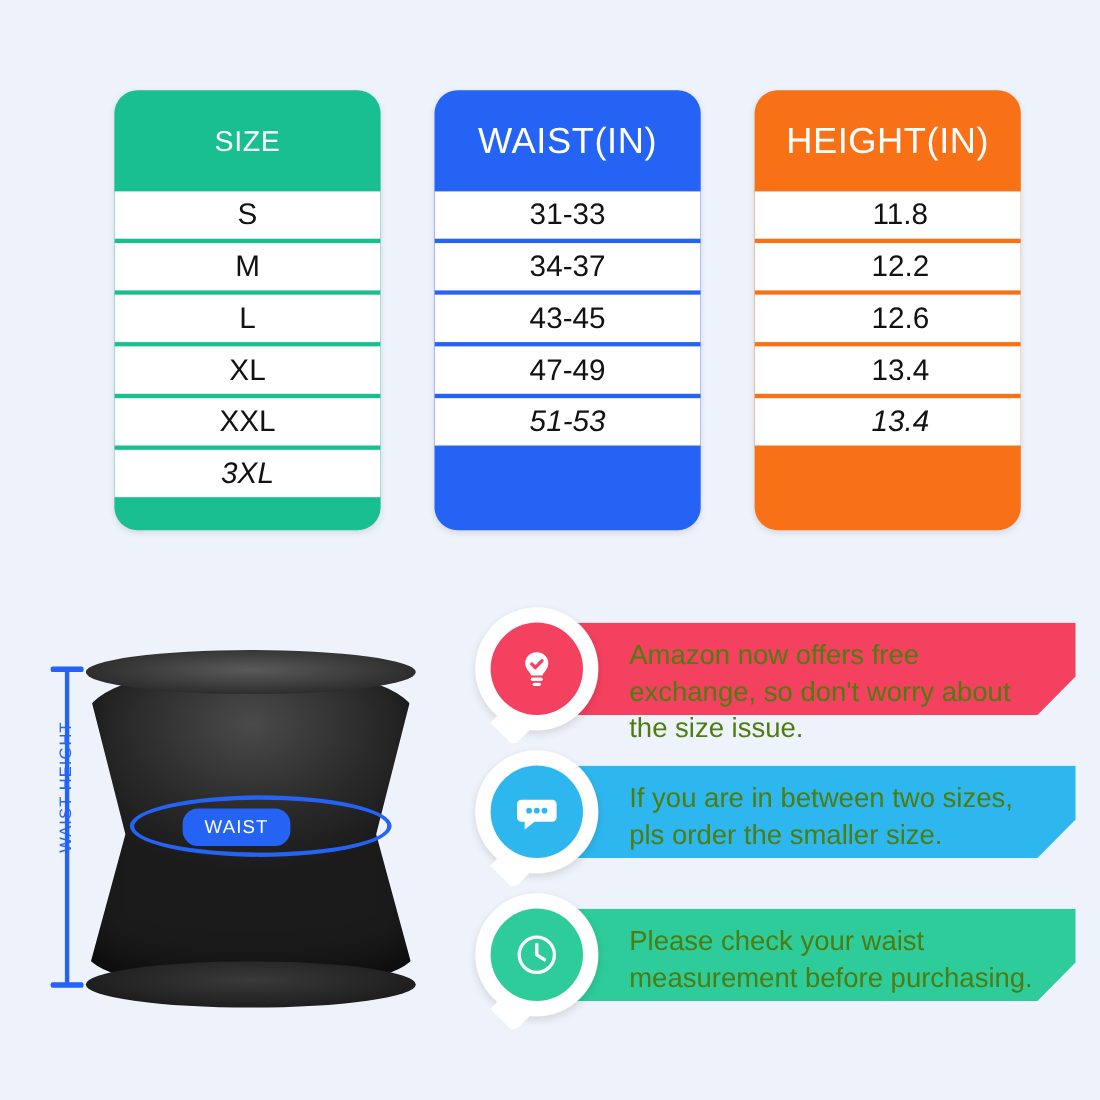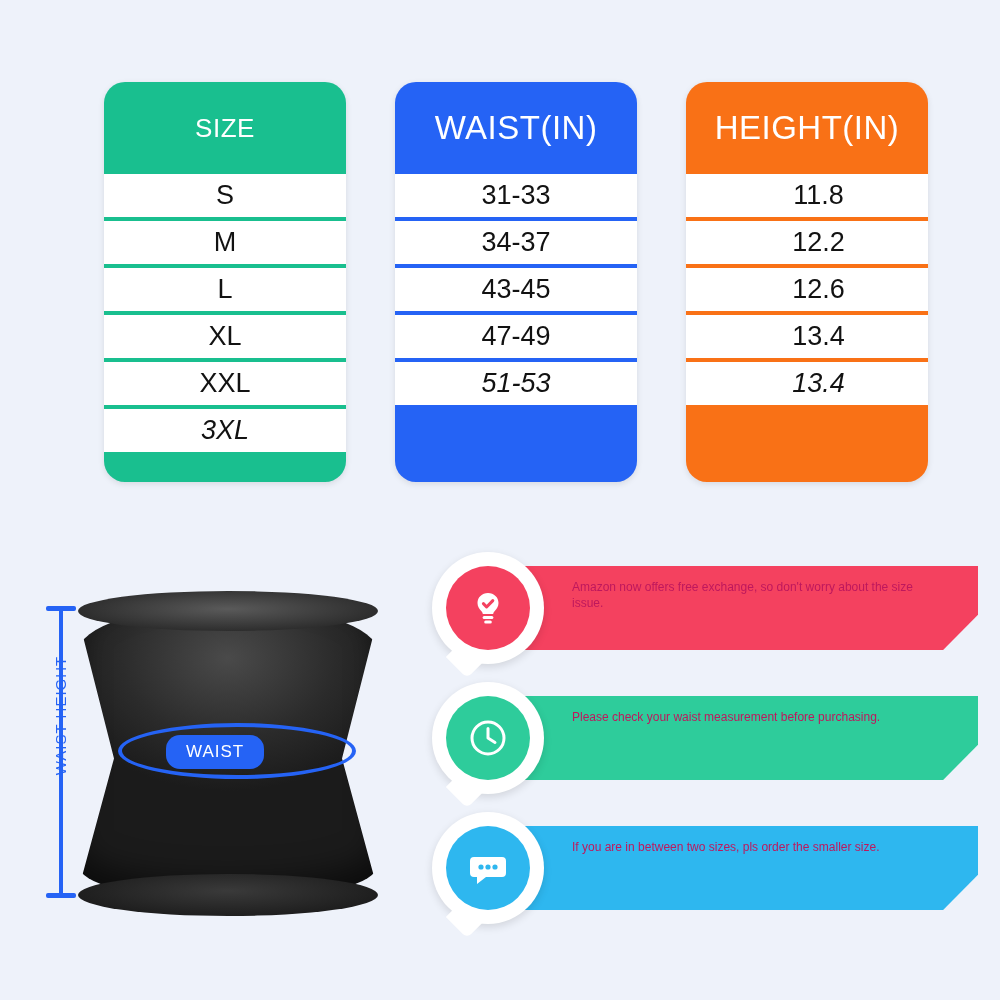--- a/index.html
+++ b/index.html
@@ -189,22 +189,22 @@
     clip-path: polygon(0 0, 100% 0, 100% 58%, 93% 100%, 0 100%);
   }
   .note.red .note-banner    { background: #f4415f; }
   .note.green .note-banner  { background: #2ecc9b; }
   .note.blue .note-banner   { background: #2eb7ef; }
   .note-text {
     position: absolute;
     left: 140px;
     top: 28px;
     width: 370px;
-    color: #be185d;
-    font-size: 12px;
+    color: #4d7c0f;
+    font-size: 25px;
     line-height: 1.32;
   }
   .note-bubble {
     position: absolute;
     left: 0;
     top: 0;
     width: 112px;
     height: 112px;
     background: #ffffff;
     border-radius: 50%;
@@ -310,39 +310,39 @@
     <div class="note-icon">
       <svg width="44" height="44" viewBox="0 0 44 44" aria-hidden="true">
         <path d="M22 7c-6 0-10.5 4.4-10.5 10 0 3.6 1.9 6 3.5 7.8 1 1.2 1.6 2 1.8 3.2h10.4c.2-1.2.8-2 1.8-3.2 1.6-1.8 3.5-4.2 3.5-7.8 0-5.6-4.5-10-10.5-10z" fill="#ffffff"></path>
         <rect x="16.6" y="30" width="10.8" height="3" rx="1.5" fill="#ffffff"></rect>
         <rect x="18.2" y="34.6" width="7.6" height="3" rx="1.5" fill="#ffffff"></rect>
         <path d="M17.4 17.6l3.2 3.4 6.2-6.4" stroke="#f4415f" stroke-width="3" fill="none" stroke-linecap="round" stroke-linejoin="round"></path>
       </svg>
     </div>
   </div>
 
-  <div class="note green">
-    <div class="note-banner"></div>
-    <div class="note-text">Please check your waist measurement before purchasing.</div>
-    <div class="note-bubble"></div>
-    <div class="note-icon">
-      <svg width="46" height="46" viewBox="0 0 46 46" aria-hidden="true">
-        <circle cx="23" cy="23" r="16" fill="none" stroke="#ffffff" stroke-width="3"></circle>
-        <path d="M23 13.5V23l7 4.5" stroke="#ffffff" stroke-width="3" fill="none" stroke-linecap="round" stroke-linejoin="round"></path>
-      </svg>
-    </div>
-  </div>
-
   <div class="note blue">
     <div class="note-banner"></div>
     <div class="note-text">If you are in between two sizes, pls order the smaller size.</div>
     <div class="note-bubble"></div>
     <div class="note-icon">
       <svg width="48" height="48" viewBox="0 0 48 48" aria-hidden="true">
         <path d="M10 13h28a4 4 0 0 1 4 4v12a4 4 0 0 1-4 4H22l-9 7v-7h-3a4 4 0 0 1-4-4V17a4 4 0 0 1 4-4z" fill="#ffffff"></path>
         <circle cx="17" cy="23" r="2.6" fill="#2eb7ef"></circle>
         <circle cx="24" cy="23" r="2.6" fill="#2eb7ef"></circle>
         <circle cx="31" cy="23" r="2.6" fill="#2eb7ef"></circle>
       </svg>
     </div>
   </div>
 
+  <div class="note green">
+    <div class="note-banner"></div>
+    <div class="note-text">Please check your waist measurement before purchasing.</div>
+    <div class="note-bubble"></div>
+    <div class="note-icon">
+      <svg width="46" height="46" viewBox="0 0 46 46" aria-hidden="true">
+        <circle cx="23" cy="23" r="16" fill="none" stroke="#ffffff" stroke-width="3"></circle>
+        <path d="M23 13.5V23l7 4.5" stroke="#ffffff" stroke-width="3" fill="none" stroke-linecap="round" stroke-linejoin="round"></path>
+      </svg>
+    </div>
+  </div>
+
 </div>
 
 </body></html>

